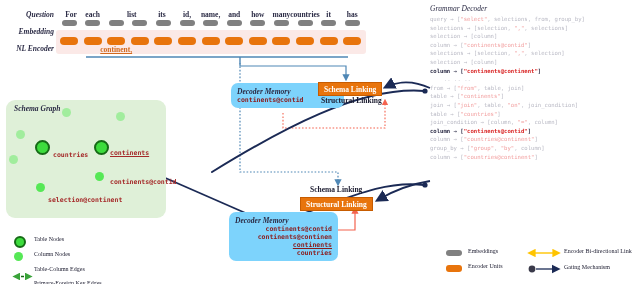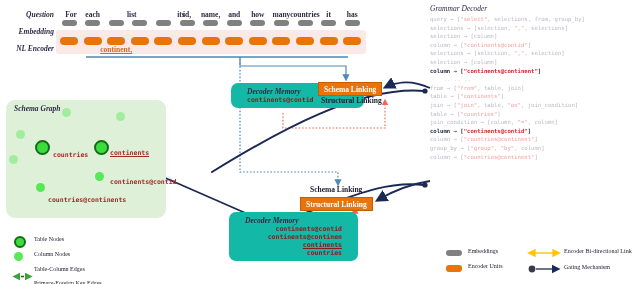--- a/index.html
+++ b/index.html
@@ -11,21 +11,21 @@
   #q-band{left:56px;top:30px;width:310px;height:24px;background:#fbe9e7;border-radius:3px;}
   .rowlabel{font-style:italic;font-weight:bold;color:#2b2b45;font-size:7.5px;text-align:right;width:52px;}
   .qword{font-weight:bold;color:#2b2b45;font-size:7.5px;text-align:center;position:absolute;white-space:nowrap;}
   .qword.hl{color:#d2691e;text-decoration:underline;margin-top:35px;}
   .emb{position:absolute;width:15px;height:6px;border-radius:3px;background:#808080;top:20px;}
   .enc{position:absolute;width:18px;height:8px;border-radius:4px;background:#e8740c;top:37px;}
   
   .sl-box{background:#e8740c;color:#fff;font-weight:bold;font-size:7.5px;
           padding:1.5px 5px;border:1px solid #c75c00;white-space:nowrap;}
   .plain-lbl{color:#1a1a2e;font-weight:bold;font-size:7.5px;white-space:nowrap;}
-  .dm{background:#14b8a6;border-radius:7px;padding:4px 16px;}
+  .dm{background:#7dd3fc;border-radius:7px;padding:4px 6px;}
   .dm-title{font-style:italic;font-weight:bold;color:#2b2b45;font-size:7.5px;}
   .dm-item{font-family:"DejaVu Sans Mono",monospace;font-weight:bold;color:#8b1a1a;font-size:6.5px;text-align:right;white-space:nowrap;}
   .dm-item.u{text-decoration:underline;}
   
   #sg{left:6px;top:100px;width:160px;height:118px;background:#dff0d8;border-radius:9px;}
   #sg-title{left:14px;top:104px;}
   .node{position:absolute;border-radius:50%;}
   .tnode{width:11px;height:11px;background:#3ddc3d;border:2px solid #166b16;}
   .cnode{width:9px;height:9px;background:#56e856;}
   .cnode.f{opacity:.45;}
@@ -160,21 +160,21 @@
     <div class="enc" style="left: 60px;"></div>
     <div class="qword" style="left: 72.6px; top: 10px; width: 40px;">each</div>
     <div class="emb" style="left: 85.1px;"></div>
     <div class="enc" style="left: 83.6px;"></div>
     <div class="qword hl" style="left: 96.2px; top: 10px; width: 40px;">continent,</div>
     <div class="emb" style="left: 108.7px;"></div>
     <div class="enc" style="left: 107.2px;"></div>
     <div class="qword" style="left: 119.8px; top: 10px; width: 24px;">list</div>
     <div class="emb" style="left: 132.3px;"></div>
     <div class="enc" style="left: 130.8px;"></div>
-    <div class="qword" style="left: 161px; top: 10px; width: 40px;">its</div>
+    <div class="qword" style="left: 142px; top: 10px; width: 40px;">its</div>
     <div class="emb" style="left: 155.9px;"></div>
     <div class="enc" style="left: 154.4px;"></div>
     <div class="qword" style="left: 167px; top: 10px; width: 40px;">id,</div>
     <div class="emb" style="left: 179.5px;"></div>
     <div class="enc" style="left: 178px;"></div>
     <div class="qword" style="left: 190.6px; top: 10px; width: 40px;">name,</div>
     <div class="emb" style="left: 203.1px;"></div>
     <div class="enc" style="left: 201.6px;"></div>
     <div class="qword" style="left: 214.2px; top: 10px; width: 40px;">and</div>
     <div class="emb" style="left: 226.7px;"></div>
@@ -205,21 +205,21 @@
 <div class="abs node cnode f" style="left:116px;top:112px;"></div>
 
 <div class="abs node tnode" style="left:35px;top:140px;"></div>
 <div class="abs node tnode" style="left:94px;top:140px;"></div>
 <div class="abs node cnode" style="left:95px;top:172px;"></div>
 <div class="abs node cnode" style="left:36px;top:183px;"></div>
 
 <div class="abs glabel" style="left:53px;top:151px;">countries</div>
 <div class="abs glabel u" style="left:110px;top:149px;">continents</div>
 <div class="abs glabel" style="left:110px;top:178px;">continents@contid</div>
-<div class="abs glabel" style="left:48px;top:196px;">countries@continents</div>
+<div class="abs glabel" style="left:48px;top:196px;">selection@continent</div>
 
 <div class="abs" id="sg-legend" style="left:14px;top:235px;">
     <div style="position: absolute; left: 0px; top: 0px; width: 160px; height: 13px;">
       <div style="position: absolute; left: 0px; top: 1px; width: 8px; height: 8px; border-radius: 50%; background: rgb(61, 220, 61); border: 2px solid rgb(22, 107, 22);"></div>
       <div class="leg-t" style="position: absolute; left: 20px; top: 1px;">Table Nodes</div>
     </div>
     <div style="position: absolute; left: 0px; top: 15px; width: 160px; height: 13px;">
       <div style="position: absolute; left: 0px; width: 9px; height: 9px; border-radius: 50%; background: rgb(86, 232, 86); top: 2px;"></div>
       <div class="leg-t" style="position: absolute; left: 20px; top: 1px;">Column Nodes</div>
     </div>

